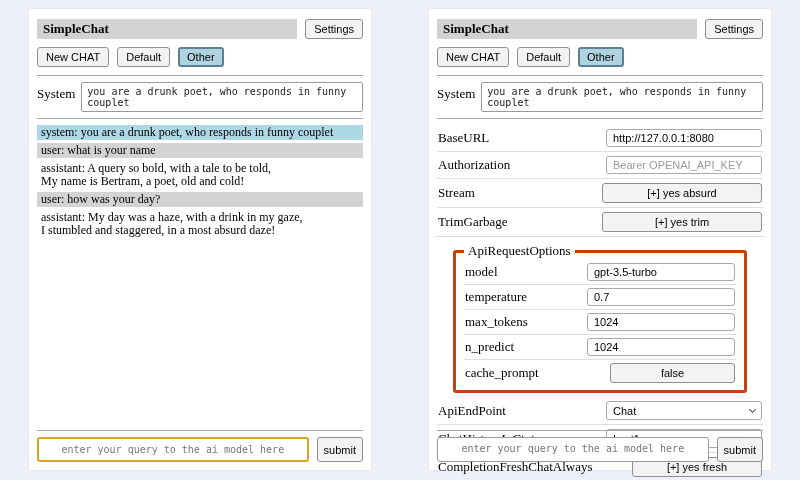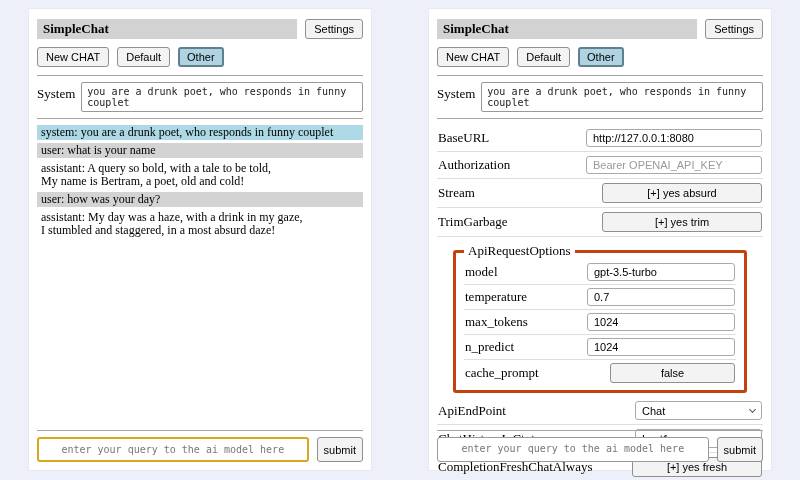--- a/index.html
+++ b/index.html
@@ -59,29 +59,29 @@
   .role-system { background:#add8e6; }
   .role-user   { background:#d3d3d3; }
   .role-assistant { background:#ffffff; }
 
   
   .srow {
     display:flex; justify-content:space-between; align-items:center;
     padding:4px 1px; border-bottom:1px solid #dedede;
   }
   input.stext {
-    width:176px; font:11px "Liberation Sans", sans-serif; color:#000;
+    width:156px; font:11px "Liberation Sans", sans-serif; color:#000;
     border:1px solid #a9a9a9; border-radius:3px; padding:2px 6px; height:18px;
     outline:none;
   }
   input.stext::placeholder { color:#9a9a9a; }
   button.stoggle { width:160px; padding:3px 0; }
   button.stoggle.narrow { width:130px; }
   .sselect {
-    width:127px; height:19px; background:#fff;
+    width:156px; height:19px; background:#fff;
     border:1px solid #a9a9a9; border-radius:3px;
     display:flex; justify-content:space-between; align-items:center;
     padding:0 6px; font:11px "Liberation Sans", sans-serif; cursor:pointer;
   }
   .chev {
     width:5px; height:5px; margin-top:-3px;
     border-right:1.4px solid #555; border-bottom:1.4px solid #555;
     transform:rotate(45deg);
   }
   fieldset {

